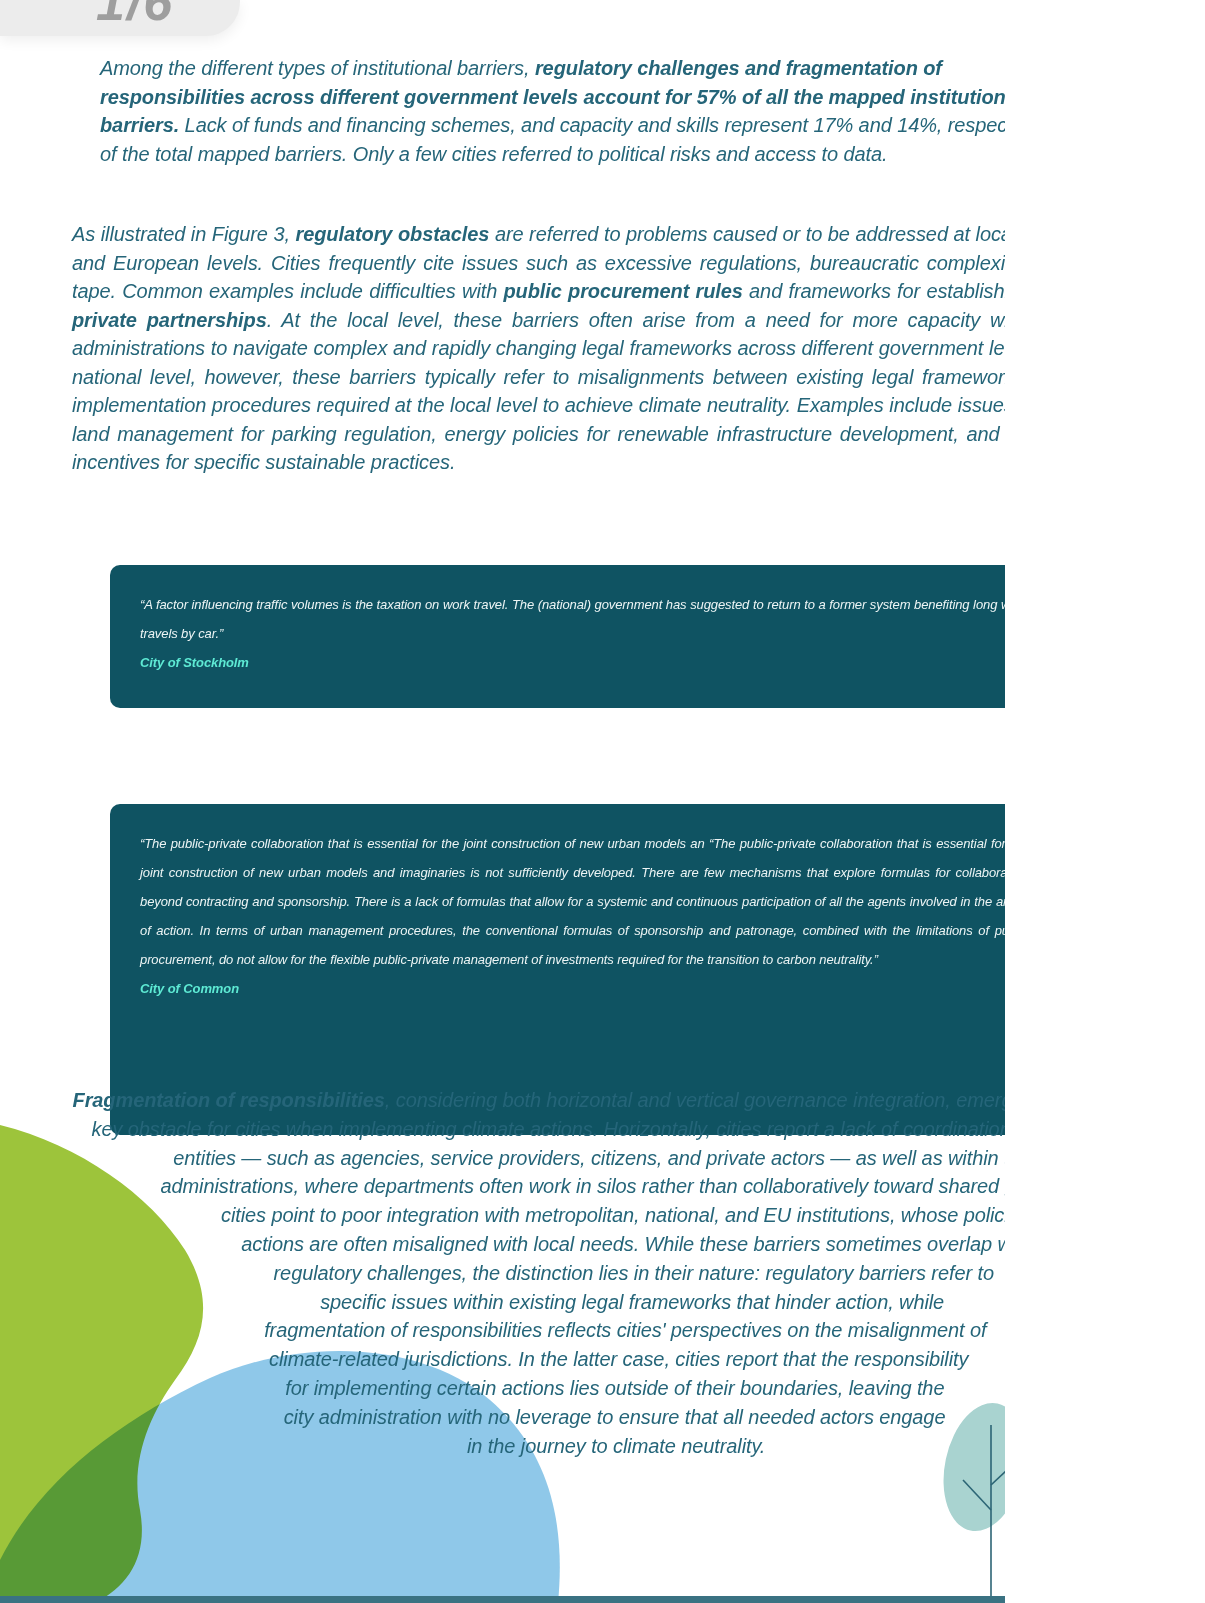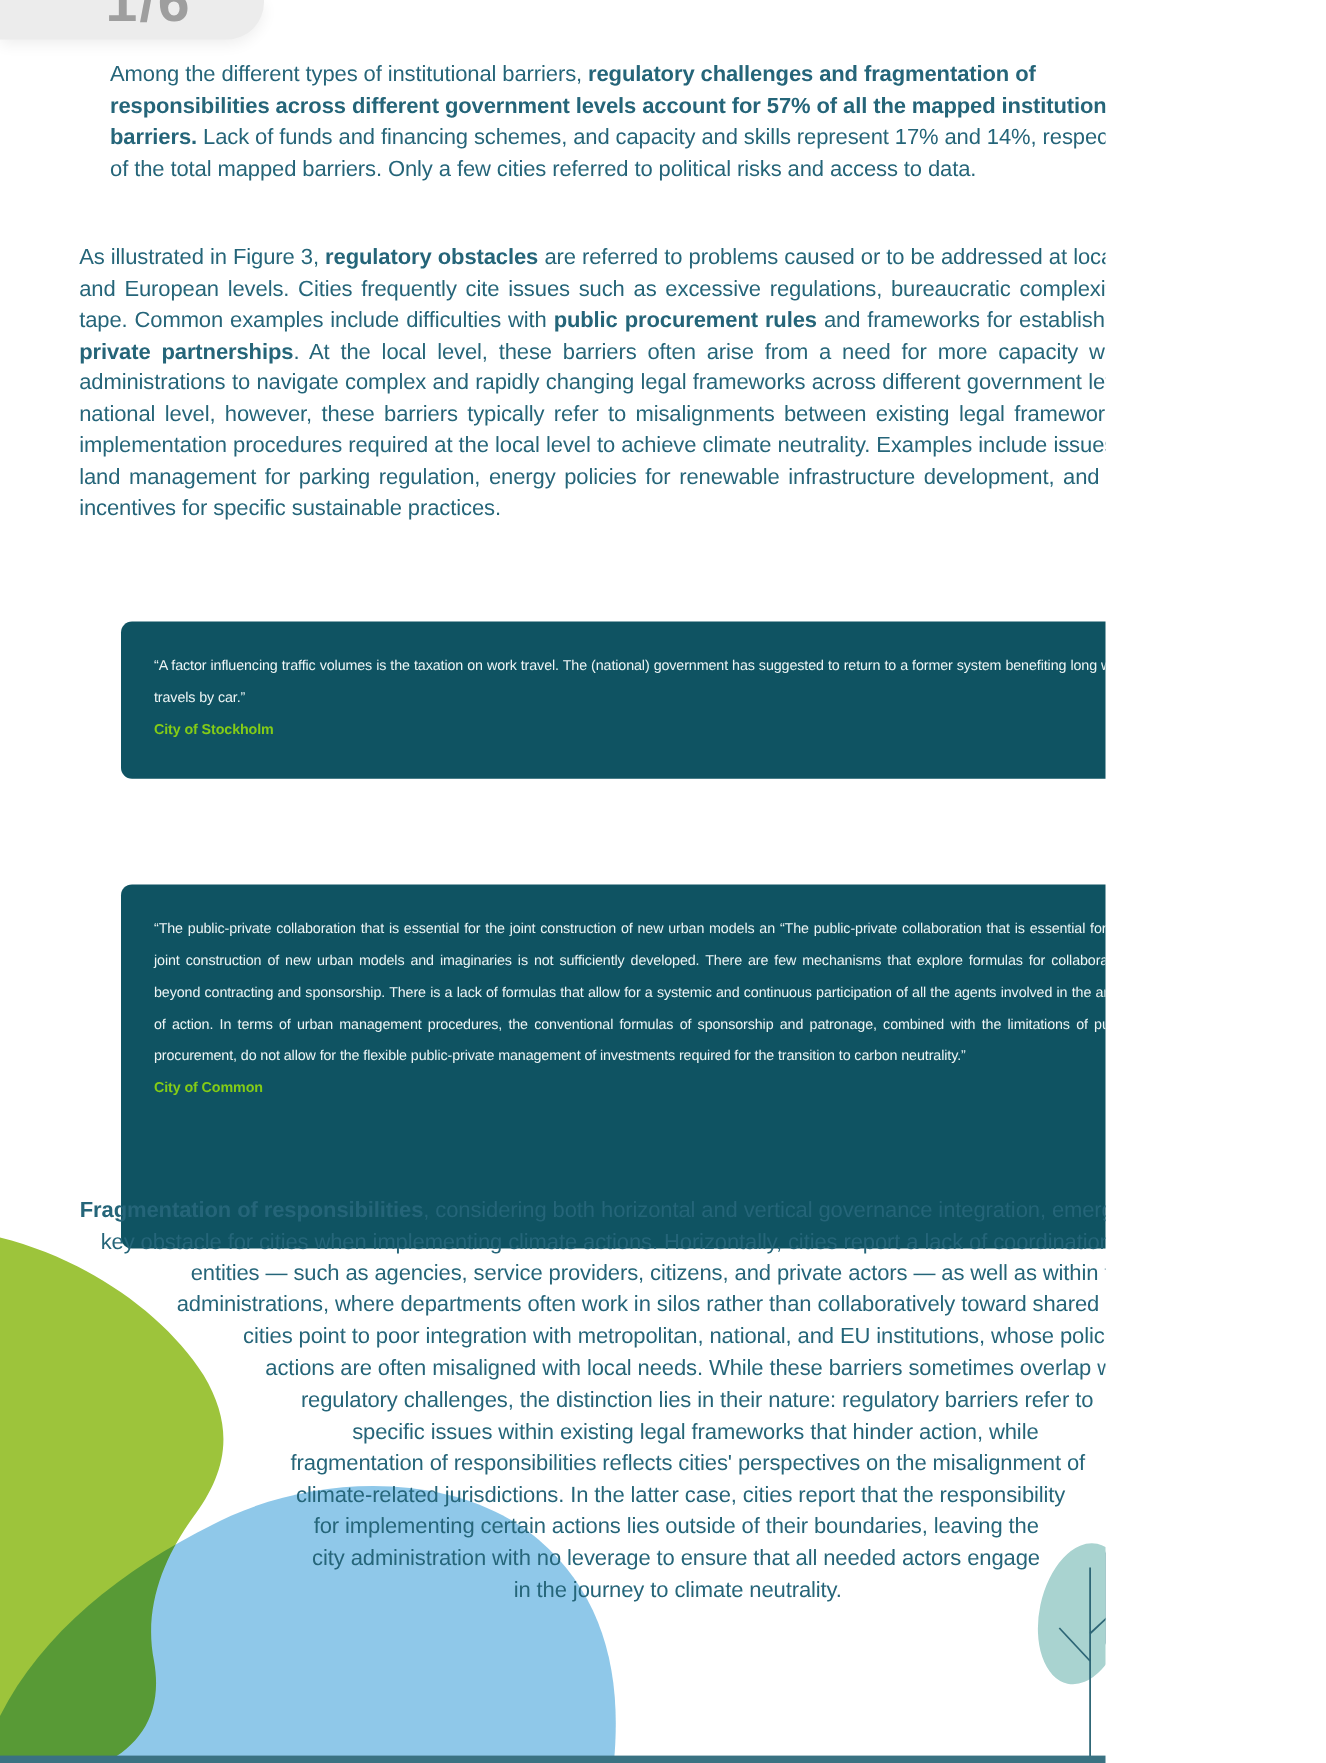--- a/index.html
+++ b/index.html
@@ -1,18 +1,18 @@
 <!DOCTYPE html>
 <html><head>
 <meta charset="utf-8">
 <style>
   html,body{margin:0;padding:0;background:#ffffff;}
   .page{
     position:relative; width:1005px; height:1603px; overflow:hidden;
-    background:#ffffff; font-family:"Liberation Sans", sans-serif;
+    background:#ffffff; font-family:"Liberation Sans", sans-serif;font-style:italic;
   }
   
   .top-gray{
     position:absolute; left:0; top:0; width:240px; height:36px;
     background:#ececec; border-bottom-right-radius:34px;
     box-shadow:0 4px 14px rgba(0,0,0,0.07);
   }
   .page-number{
     position:absolute; left:96px; top:-28px;
     font-size:52px; font-weight:bold; color:#9e9e9e; letter-spacing:2px;
@@ -28,21 +28,21 @@
   #regulatory{ left:72px; top:200px; width:1030px; text-align:justify; }
   
   .quote-card{
     position:absolute; left:110px; width:948px; box-sizing:border-box;
     background:#0f5362; border-radius:10px; padding:25px 30px 22px 30px;
     color:#edf5f5; font-size:13px; line-height:29px; text-align:justify;
     letter-spacing:-0.1px;
   }
   #quote-stockholm{ top:565px; min-height:143px; }
   #quote-madrid{ top:765px; min-height:331px;margin-top:39px; }
-  .attribution{ font-weight:bold; color:#84cc16; text-align:left; }
+  .attribution{ font-weight:bold; color:#5eead4; text-align:left; }
   
   #fragmentation{
     left:58px; top:1066px; width:1090px; text-align:center; line-height:28.8px;
   }
   .shape-left{
     float:left; width:270px; height:450px;
     shape-outside: polygon(0px 52px, 60px 92px, 130px 132px, 180px 178px,
       205px 235px, 205px 300px, 225px 370px, 252px 450px, 0px 450px);
   }
   .shape-right{

